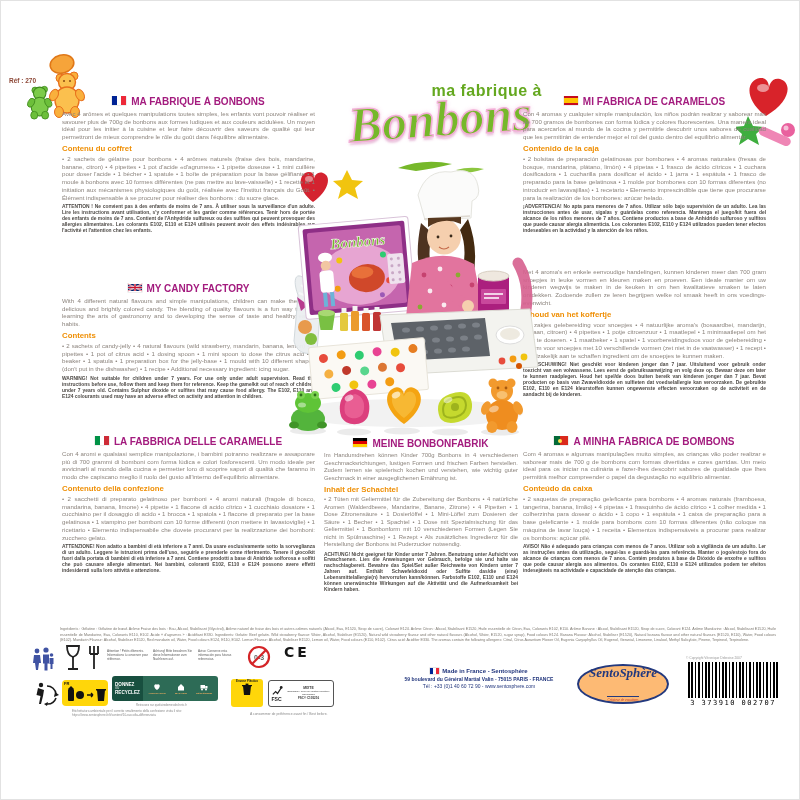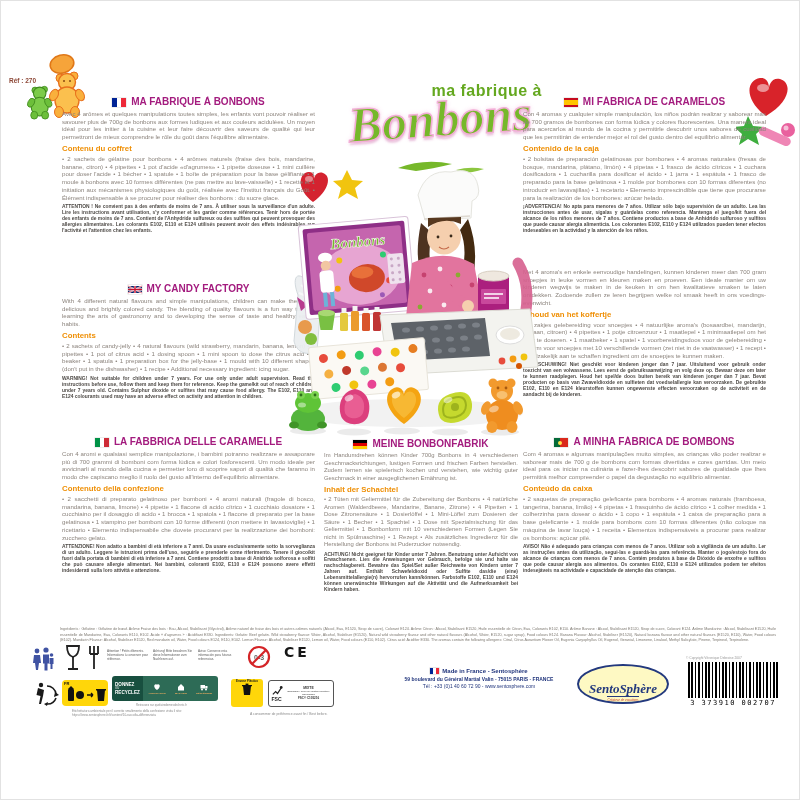--- a/index.html
+++ b/index.html
@@ -13,21 +13,21 @@
 .swash{position:absolute;left:396px;top:158px}
 
 .lang{position:absolute;overflow:hidden}
 #sec-fr{left:62px;top:96px;width:253px;height:186px}
 #sec-en{left:62px;top:283px;width:253px;height:151px}
 #sec-it{left:62px;top:436px;width:253px;height:190px}
 #sec-de{left:324px;top:438px;width:194px;height:188px}
 #sec-es{left:523px;top:96px;width:243px;height:171px}
 #sec-nl{left:523px;top:268px;width:243px;height:167px}
 #sec-pt{left:523px;top:436px;width:243px;height:190px}
-.sec-head{display:flex;align-items:flex-end;justify-content:center;gap:5px;margin:0 0 3px}
+.sec-head{display:flex;align-items:flex-start;justify-content:center;gap:5px;margin:0 0 3px}
 .sec-title{color:#a31b7e;font-weight:bold;font-size:10px;white-space:nowrap}
 .flag{width:14px;height:9px;flex:0 0 auto;box-shadow:0 0 0 .5px #ddd;position:relative;overflow:hidden}
 .flag svg{display:block;width:100%;height:100%}
 .flag-fr{background:linear-gradient(90deg,#002395 33%,#fff 33% 66%,#ed2939 66%)}
 .flag-it{background:linear-gradient(90deg,#009246 33%,#fff 33% 66%,#ce2b37 66%)}
 .flag-de{background:linear-gradient(#000 33%,#d00 33% 66%,#ffce00 66%)}
 .flag-es{background:linear-gradient(#c60b1e 25%,#ffc400 25% 75%,#c60b1e 75%)}
 .flag-nl{background:linear-gradient(#ae1c28 33%,#fff 33% 66%,#21468b 66%)}
 .flag-pt{background:linear-gradient(90deg,#046a38 40%,#da291c 40%)}
 .flag-pt::after{content:"";position:absolute;left:3.5px;top:2.5px;width:4px;height:4px;border-radius:50%;background:#ffe24a}
@@ -66,21 +66,21 @@
 .fsc{position:absolute;left:268px;top:680px;width:66px;height:27px;border:1px solid #555;border-radius:3px;background:#fff;display:flex;align-items:center;padding:1px 2px;gap:2px}
 .fsc-lines{flex:1;text-align:center;color:#333;line-height:1.15}
 .fsc-l1{font-size:3.4px;font-weight:bold}.fsc-l2{font-size:2.4px}.fsc-l3{font-size:3px;font-weight:bold}
 .bestbefore{position:absolute;left:250px;top:712px;font-size:3.4px;color:#8a8a8a}
 .envnote{position:absolute;left:72px;top:709px;width:160px;font-size:3.1px;line-height:1.3;color:#8a8a8a}
 .madein{position:absolute;left:394px;top:668px;width:170px;text-align:center;color:#21357c}
 .madein .l1{font-size:6px;font-weight:bold;display:flex;align-items:center;justify-content:center;gap:3px}
 .fr-mini{display:inline-block;width:9px;height:6px;background:linear-gradient(90deg,#002395 33%,#fff 33% 66%,#ed2939 66%);box-shadow:0 0 0 .5px #ccc}
 .madein .l2{font-size:5px;font-weight:bold;margin-top:2px}
 .madein .l3{font-size:5px;margin-top:1px}
-.brandlogo{position:absolute;left:577px;top:664px;width:92px;height:40px;border:2px solid #23397e;border-radius:50%;display:flex;flex-direction:column;align-items:center;justify-content:flex-end;background:#fef9c3}
+.brandlogo{position:absolute;left:577px;top:664px;width:92px;height:40px;border:2px solid #23397e;border-radius:50%;display:flex;flex-direction:column;align-items:center;justify-content:space-between;background:#fdba74}
 .brandlogo .name{font-family:"Liberation Serif",serif;font-style:italic;font-weight:bold;font-size:13px;color:#23397e;line-height:1}
 .brandlogo .tag{font-size:3.2px;color:#c0392b;border-top:.5px solid #23397e;padding-top:1px;margin-top:1px;font-style:italic}
 .copyright{position:absolute;left:686px;top:656px;font-size:3.3px;color:#9a9a9a}
 .barcode{position:absolute;left:688px;top:662px;width:90px;height:50px;background:#fff}
 .bars{height:36px;background:repeating-linear-gradient(90deg,#000 0 1.6px,#fff 1.6px 3.4px),repeating-linear-gradient(90deg,#000 0 1px,rgba(255,255,255,0) 1px 5.3px);background-color:#fff}
 .digits{font-family:"DejaVu Sans Mono",monospace;font-size:7px;color:#000;text-align:center;letter-spacing:1.5px;margin-top:1px}
 </style>
 </head>
 <body>
 

